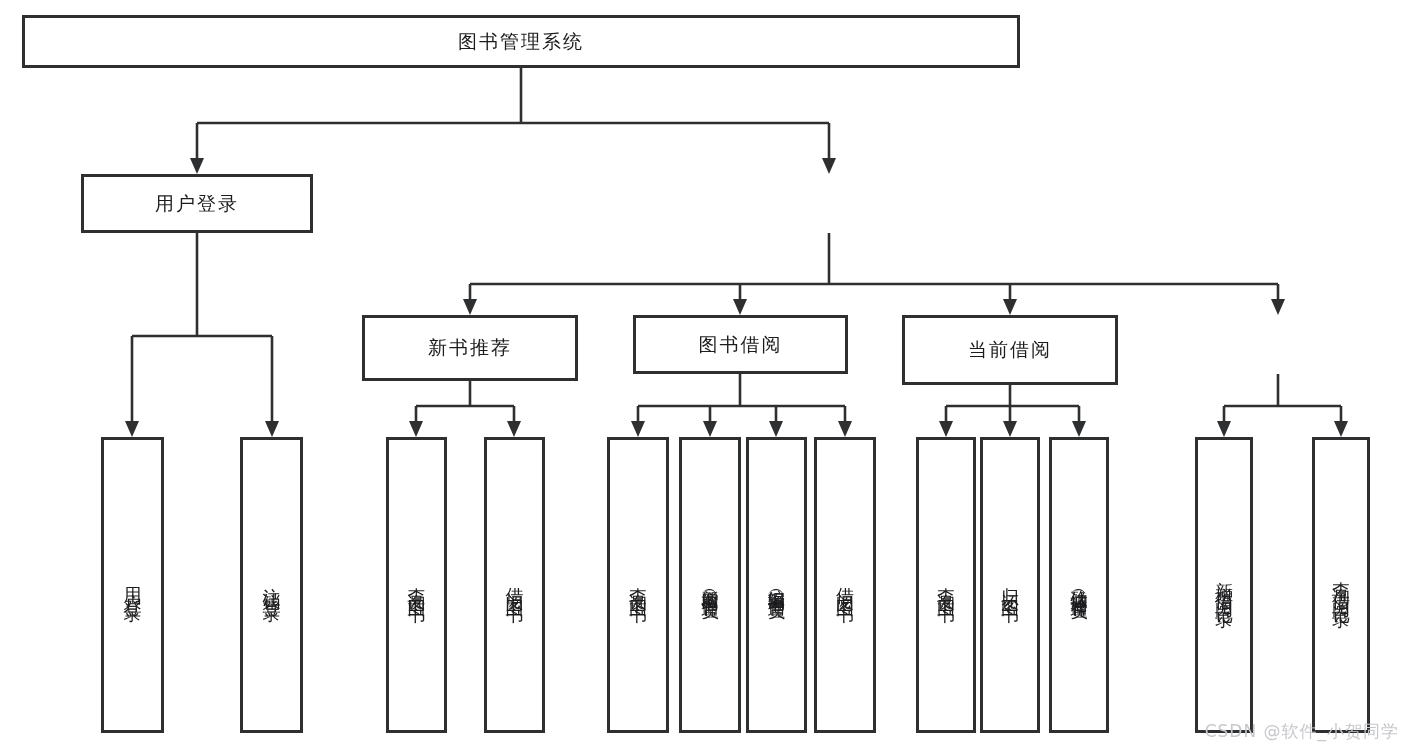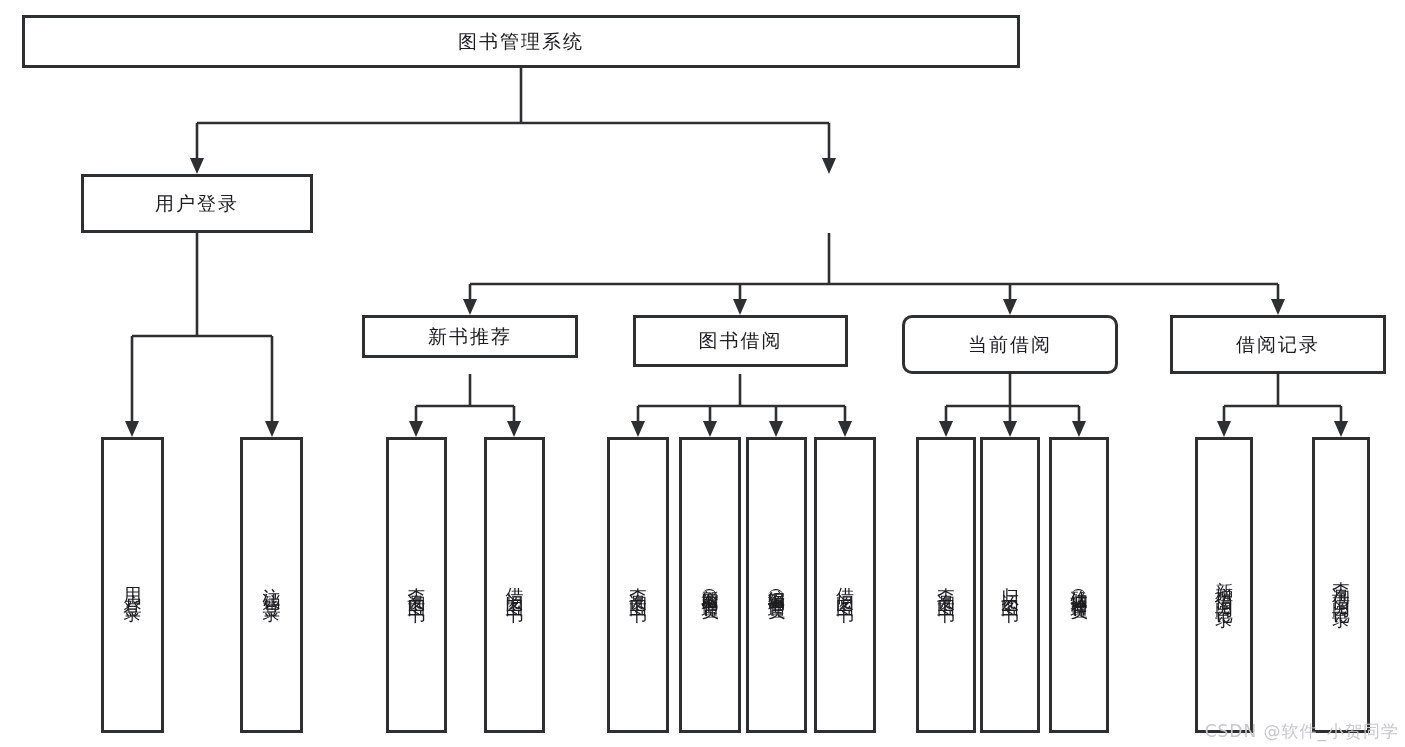--- a/index.html
+++ b/index.html
@@ -131,24 +131,23 @@
     <line x1="1224" y1="406" x2="1224" y2="423"></line>
     <polygon points="1217,421 1231,421 1224,437"></polygon>
     <line x1="1341" y1="406" x2="1341" y2="423"></line>
     <polygon points="1334,421 1348,421 1341,437"></polygon>
   </svg>
 
   <div class="hbox" style="left:22px; top:15px; width:998px; height:53px;">图书管理系统</div>
 
   <div class="hbox" style="left:81px; top:174px; width:232px; height:59px;">用户登录</div>
 
-  <div class="hbox" style="left:362px; top:315px; width:216px; height:43px;">新书推荐</div>
-  <div class="hbox" style="left:633px; top:315px; width:215px; height:52px;text-align:center;">图书借阅</div>
-  <div class="hbox" style="left:902px; top:315px; width:216px; height:59px;border-radius:10px;">当前借阅</div>
-  <div class="hbox" style="left:1170px; top:315px; width:216px; height:59px;">借阅记录</div>
+  <div class="hbox" style="left:362px; top:315px; width:216px; height:66px;">新书推荐</div>
+  <div class="hbox" style="left:633px; top:315px; width:215px; height:59px;text-align:center;">图书借阅</div>
+  <div class="hbox" style="left:902px; top:315px; width:216px; height:70px;">当前借阅</div>
 
   <div class="leaf" style="left:101px; width:63px;">用户登录</div>
   <div class="leaf" style="left:240px; width:63px;">注销登录</div>
 
   <div class="leaf" style="left:386px; width:61px;">查询图书</div>
   <div class="leaf" style="left:484px; width:61px;">借阅图书</div>
 
   <div class="leaf" style="left:607px; width:62px;">查询图书</div>
   <div class="leaf long" style="left:679px; width:62px;">新增图书（管理员）</div>
   <div class="leaf long" style="left:746px; width:61px;">编辑图书（管理员）</div>

